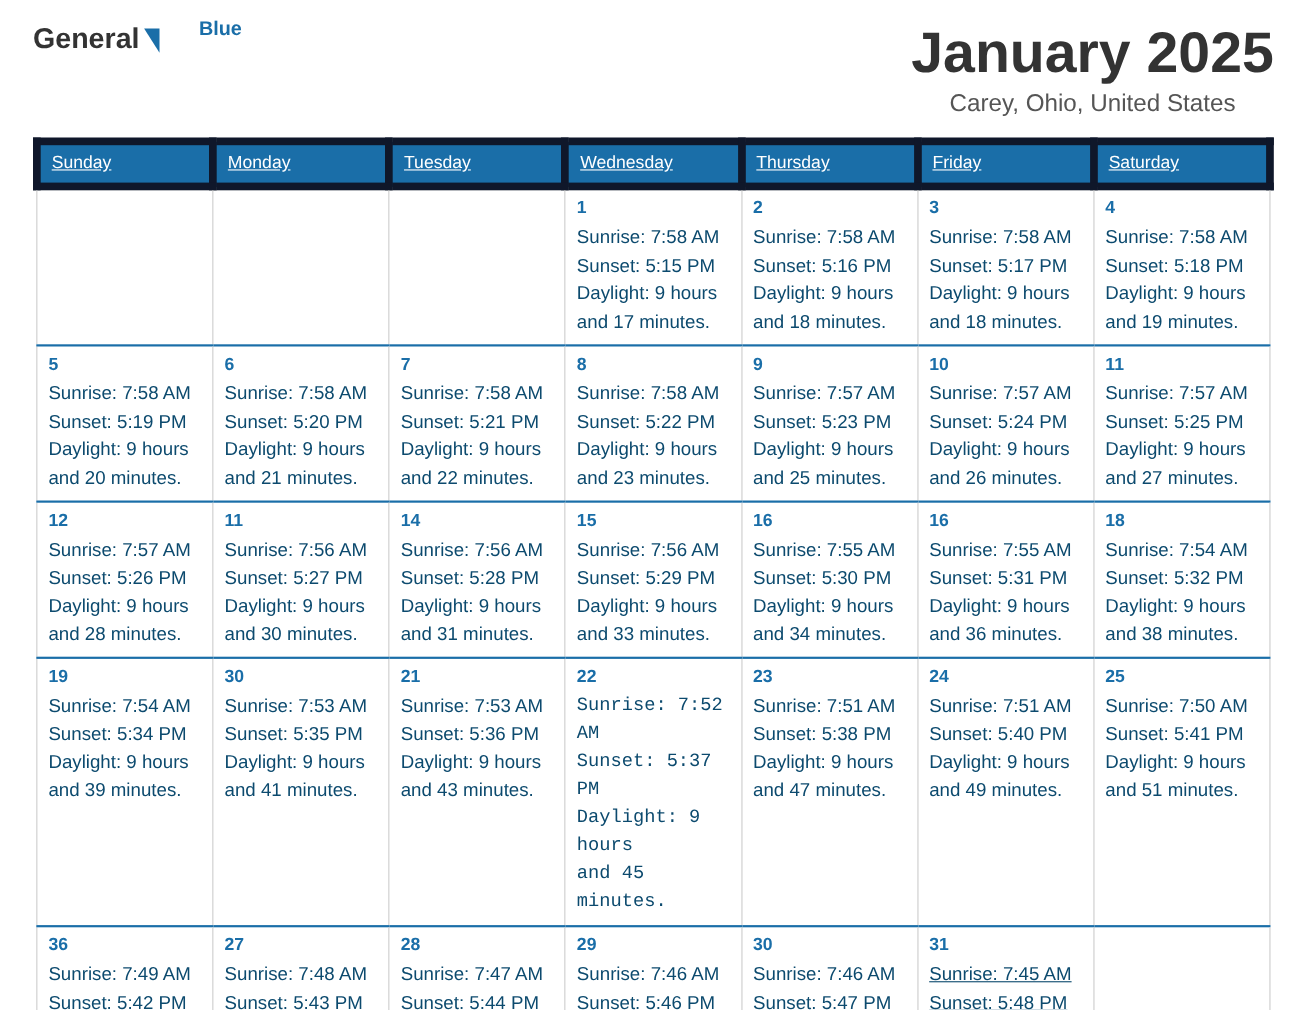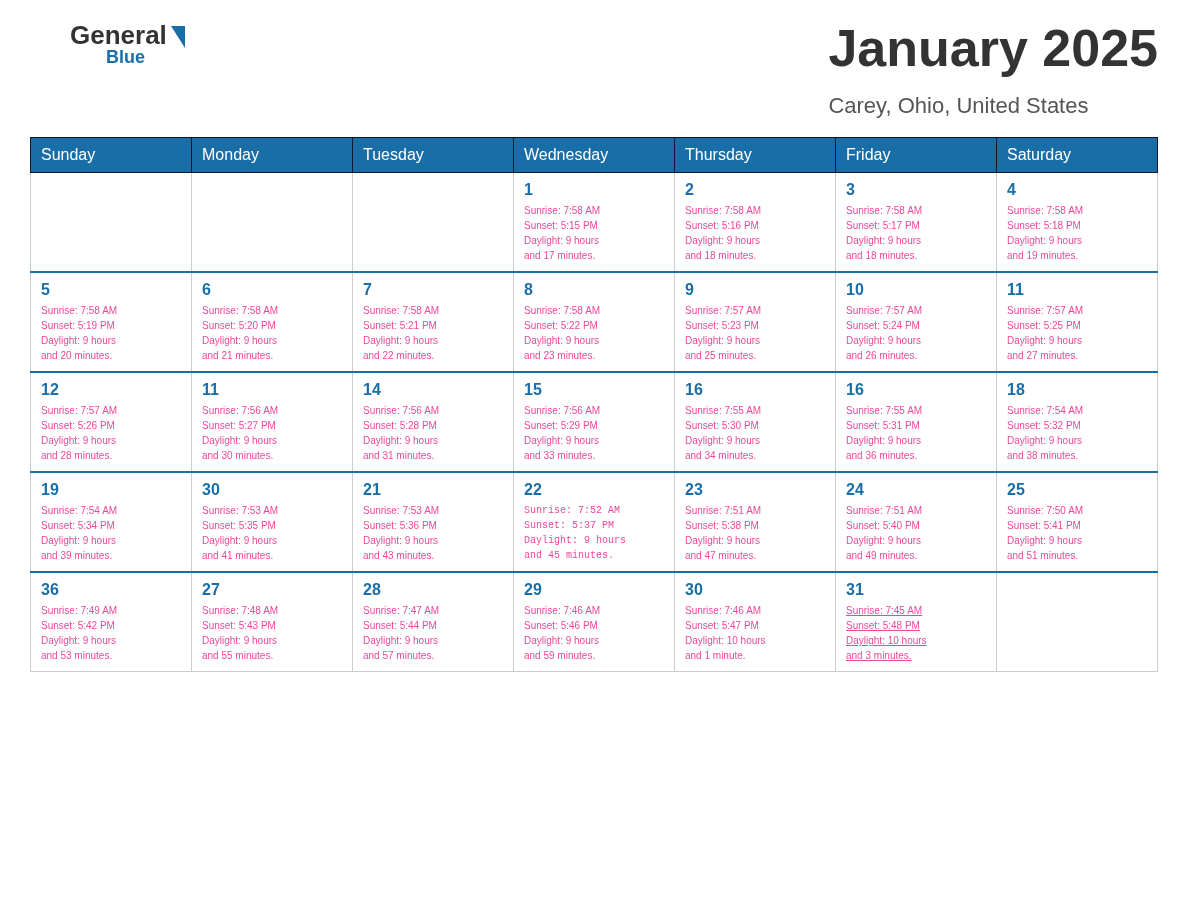--- a/index.html
+++ b/index.html
@@ -11,23 +11,21 @@
       min-height: 918px;
     }
     .header {
       display: flex;
       justify-content: space-between;
       align-items: flex-start;
       margin-bottom: 18px;
     }
     .logo {
       display: flex;
-      flex-direction: column;
       align-items: flex-start;
-      margin-left: 40px;
     }
     .logo-top {
       display: flex;
       align-items: center;
     }
     .logo-general {
       font-size: 26px;
       font-weight: bold;
       color: #333;
     }
@@ -41,46 +39,47 @@
       margin-top: 2px;
     }
     .logo-sub {
       font-size: 18px;
       font-weight: bold;
       color: #1a6ea8;
       margin-top: -4px;
       margin-left: 36px;
     }
     .title-section {
-      text-align: left;
+      text-align: center;
     }
     .month-title {
       font-size: 52px;
       font-weight: bold;
       color: #333;
       line-height: 1.1;
     }
     .location {
       font-size: 22px;
       color: #555;
-      margin-top: 16px;
+      margin-top: 4px;
     }
     .calendar {
       width: 100%;
       border-collapse: collapse;
       border: 1px solid #aaa;
     }
     .calendar th {
       background-color: #1a6ea8;
       color: #fff;
       font-size: 16px;
       font-weight: normal;
       padding: 8px 10px;
       text-align: left;
-      border: 1px solid #0f172a;
+      border: 7px solid #0f172a;
+      text-decoration: underline;
     }
     .calendar td {
       width: calc(100% / 7);
       vertical-align: top;
       padding: 8px 10px;
       border: 1px solid #ccc;
       font-size: 13px;
       color: #333;
       min-height: 100px;
     }
@@ -88,22 +87,22 @@
       background: #fff;
     }
     .day-num {
       font-size: 16px;
       font-weight: bold;
       color: #1a6ea8;
       margin-bottom: 4px;
       display: block;
     }
     .day-info {
-      font-size: 10px;
-      color: #ec4899;
+      font-size: 17px;
+      color: #0c4a6e;
       line-height: 1.5;
     }
     .row-border td {
       border-top: 2px solid #1a6ea8;
     }
   </style>
 </head>
 <body>
 
 <div class="header">

